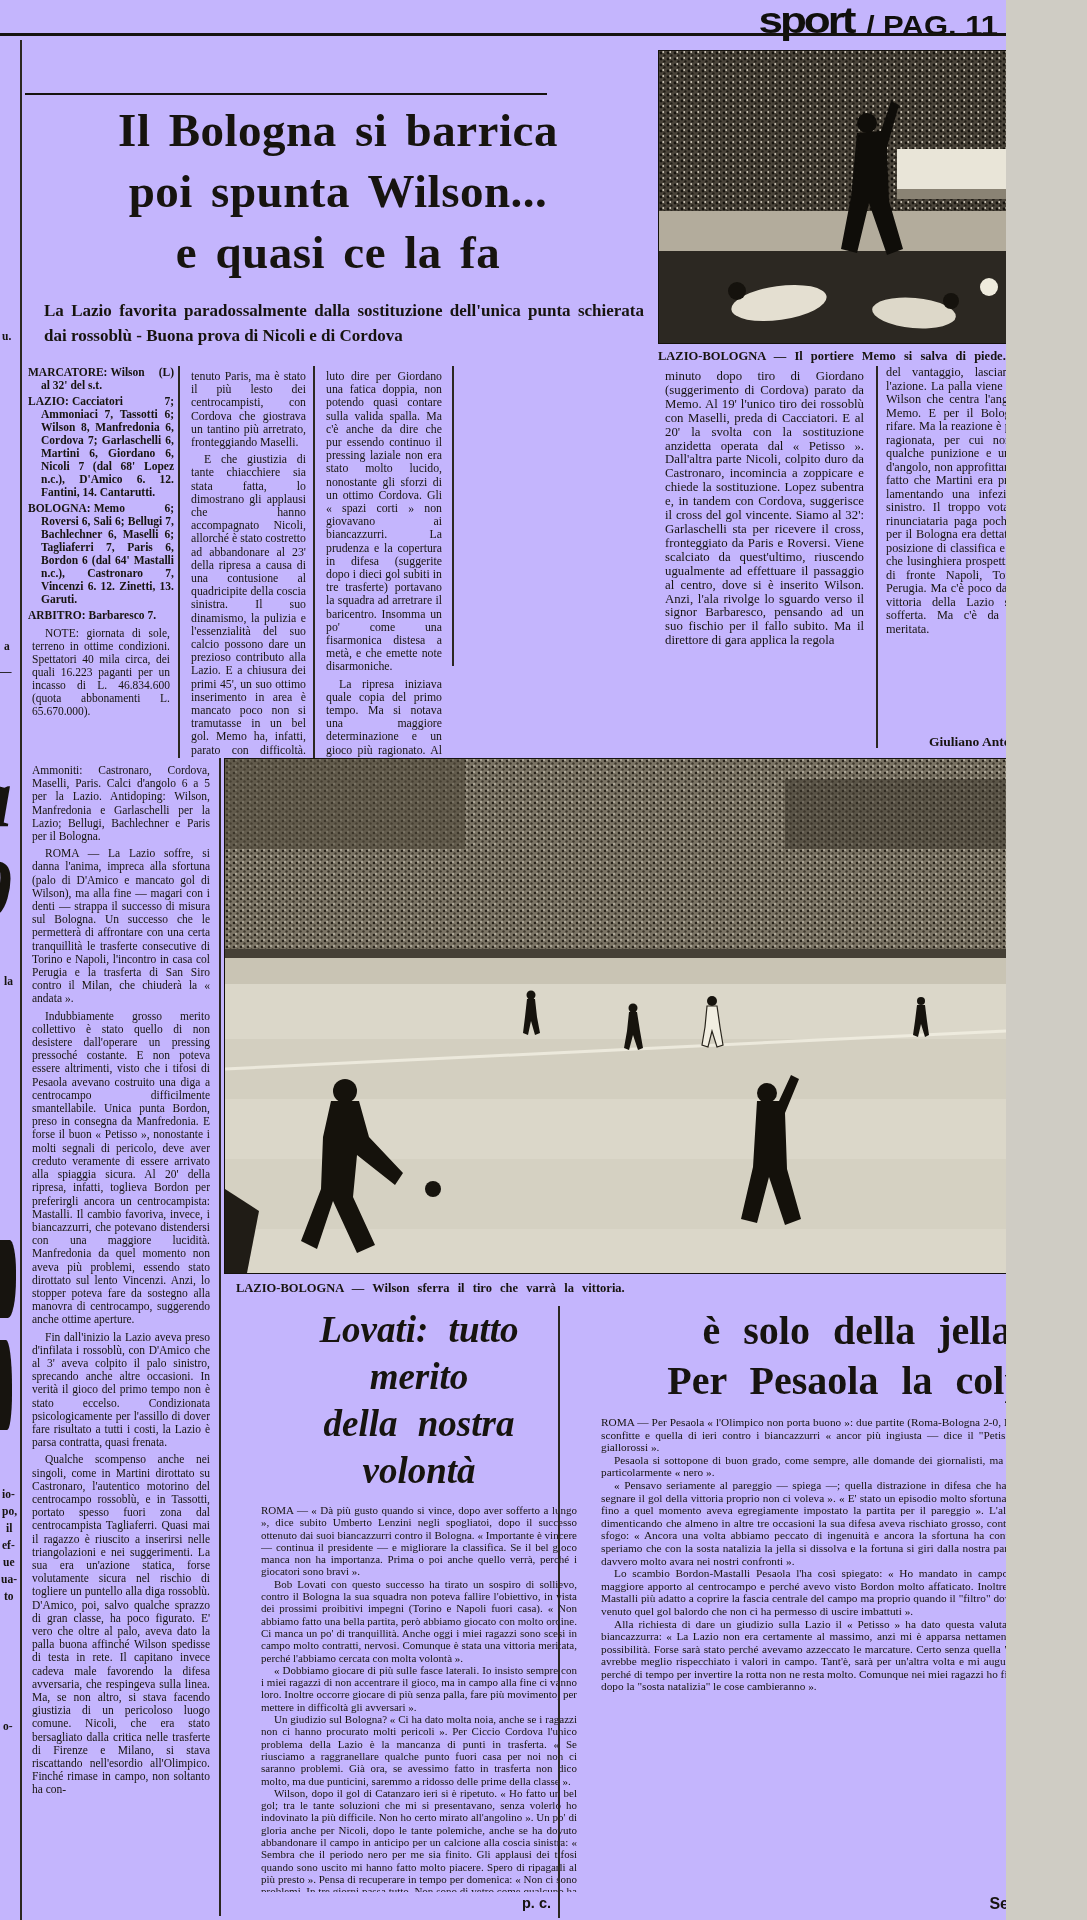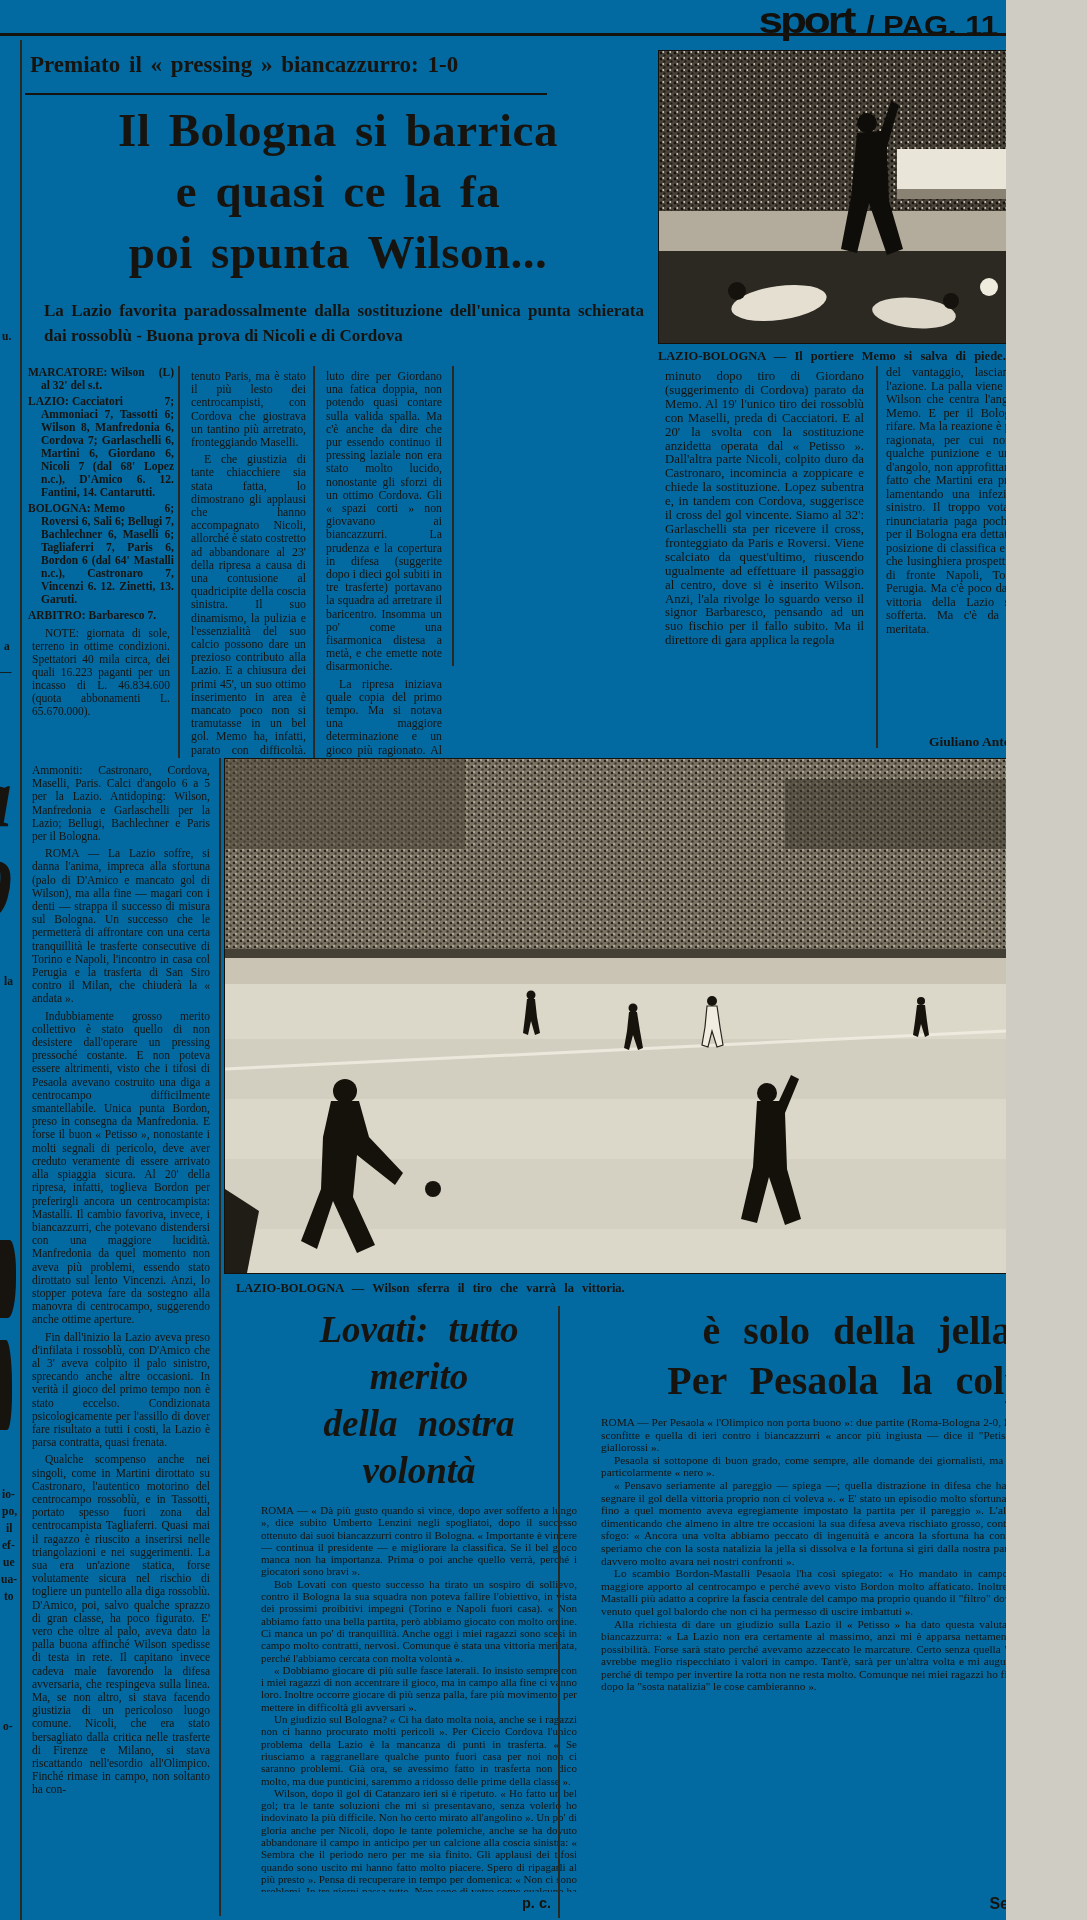--- a/index.html
+++ b/index.html
@@ -1,16 +1,16 @@
 <!DOCTYPE html>
 <html lang="it"><head>
 <meta charset="utf-8">
 <style>
   html,body{margin:0;padding:0;background:#cfccc4;}
-  .page{position:relative;width:1006px;height:1920px;background:#0369a1;color:#17140f;
+  .page{position:relative;width:1006px;height:1920px;background:#c4b5fd;color:#17140f;
         font-family:"Liberation Serif","DejaVu Serif",serif;overflow:hidden;}
   
   .masthead{position:absolute;top:-4px;right:8px;white-space:nowrap;
             font-family:"Liberation Sans","DejaVu Sans",sans-serif;font-weight:bold;color:#11100d;}
   .masthead .logo{font-size:44px;letter-spacing:-3px;display:inline-block;transform:scaleY(.82);}
   .masthead .pgnum{font-size:31px;letter-spacing:0;display:inline-block;margin-left:8px;transform:scaleY(.9);}
   .rule-h{position:absolute;background:#16130f;}
   .rule-v{position:absolute;background:#2b2721;width:2px;}
   
   .kicker{position:absolute;left:30px;top:52px;width:520px;font-weight:bold;font-size:23px;word-spacing:3px;}
@@ -81,26 +81,25 @@
     <span class="frag" style="left:2px;top:1465px;">po,</span>
     <span class="frag" style="left:6px;top:1482px;">il</span>
     <span class="frag" style="left:2px;top:1499px;">ef-</span>
     <span class="frag" style="left:3px;top:1516px;">ue</span>
     <span class="frag" style="left:1px;top:1533px;">ua-</span>
     <span class="frag" style="left:4px;top:1550px;">to</span>
     <span class="frag" style="left:3px;top:1680px;">o-</span>
   </div>
   <div class="rule-v" style="left:20px;top:40px;height:1880px;"></div>
 
-  <div class="kicker">Premiato il « pressing » biancazzurro: 1-0</div>
   <div class="rule-h" style="left:25px;top:93px;width:522px;height:2px;"></div>
   <div class="headline">
     <div>Il Bologna si barrica</div>
+    <div>poi spunta Wilson...</div>
     <div>e quasi ce la fa</div>
-    <div>poi spunta Wilson...</div>
   </div>
   <div class="subhead">La Lazio favorita paradossalmente dalla sostituzione dell'unica punta schierata dai rossoblù - Buona prova di Nicoli e di Cordova</div>
 
   <div class="photo" style="left:658px;top:50px;width:429px;height:292px;">
     <svg width="429" height="292" viewBox="0 0 429 292">
       <defs>
         <pattern id="p1crowd" width="7" height="6" patternUnits="userSpaceOnUse">
           <rect width="7" height="6" fill="#4a443a"></rect>
           <circle cx="2" cy="2" r="1.4" fill="#15120d"></circle>
           <circle cx="5.4" cy="4.4" r="1.2" fill="#201c15"></circle>

